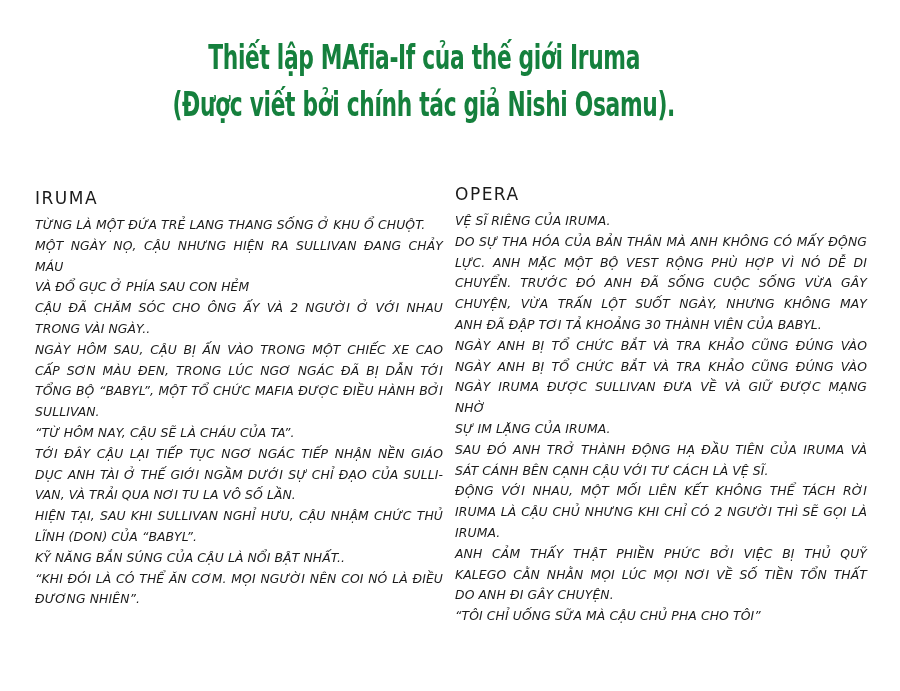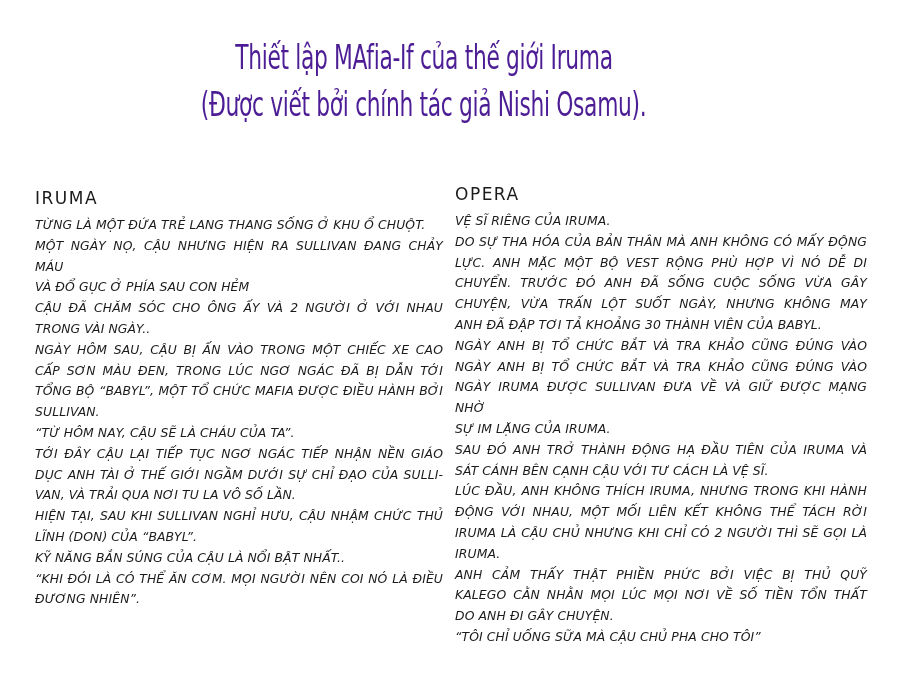--- a/index.html
+++ b/index.html
@@ -14,24 +14,24 @@
   }
   .title-block {
     position: absolute;
     top: 34px;
     left: 0;
     width: 848px;
     text-align: center;
   }
   .tline {
     font-size: 33px;
-    font-weight: normal;
+    font-weight: bold;
     line-height: 47px;
     white-space: nowrap;
-    color: #4c1d95;
+    color: #15803d;
   }
   .tline > span {
     display: inline-block;
     transform: scaleX(0.66);
     transform-origin: center;
     letter-spacing: -0.5px;
   }
   .col {
     position: absolute;
   }
@@ -98,21 +98,20 @@
     <div class="line j">LỰC. ANH MẶC MỘT BỘ VEST RỘNG PHÙ HỢP VÌ NÓ DỄ DI</div>
     <div class="line j">CHUYỂN. TRƯỚC ĐÓ ANH ĐÃ SỐNG CUỘC SỐNG VỪA GÂY</div>
     <div class="line j">CHUYỆN, VỪA TRẤN LỘT SUỐT NGÀY, NHƯNG KHÔNG MAY</div>
     <div class="line">ANH ĐÃ ĐẬP TƠI TẢ KHOẢNG 30 THÀNH VIÊN CỦA BABYL.</div>
     <div class="line j">NGÀY ANH BỊ TỔ CHỨC BẮT VÀ TRA KHẢO CŨNG ĐÚNG VÀO</div>
     <div class="line j">NGÀY ANH BỊ TỔ CHỨC BẮT VÀ TRA KHẢO CŨNG ĐÚNG VÀO</div>
     <div class="line j">NGÀY IRUMA ĐƯỢC SULLIVAN ĐƯA VỀ VÀ GIỮ ĐƯỢC MẠNG NHỜ</div>
     <div class="line">SỰ IM LẶNG CỦA IRUMA.</div>
     <div class="line j">SAU ĐÓ ANH TRỞ THÀNH ĐỘNG HẠ ĐẦU TIÊN CỦA IRUMA VÀ</div>
     <div class="line">SÁT CÁNH BÊN CẠNH CẬU VỚI TƯ CÁCH LÀ VỆ SĨ.</div>
-    <div class="line j">LÚC ĐẦU, ANH KHÔNG THÍCH IRUMA, NHƯNG TRONG KHI HÀNH</div>
     <div class="line j">ĐỘNG VỚI NHAU, MỘT MỐI LIÊN KẾT KHÔNG THỂ TÁCH RỜI</div>
     <div class="line j">IRUMA LÀ CẬU CHỦ NHƯNG KHI CHỈ CÓ 2 NGƯỜI THÌ SẼ GỌI LÀ</div>
     <div class="line">IRUMA.</div>
     <div class="line j">ANH CẢM THẤY THẬT PHIỀN PHỨC BỞI VIỆC BỊ THỦ QUỸ</div>
     <div class="line j">KALEGO CẰN NHẰN MỌI LÚC MỌI NƠI VỀ SỐ TIỀN TỔN THẤT</div>
     <div class="line">DO ANH ĐI GÂY CHUYỆN.</div>
     <div class="line">“TÔI CHỈ UỐNG SỮA MÀ CẬU CHỦ PHA CHO TÔI”</div>
   </div>
 
 </div>

